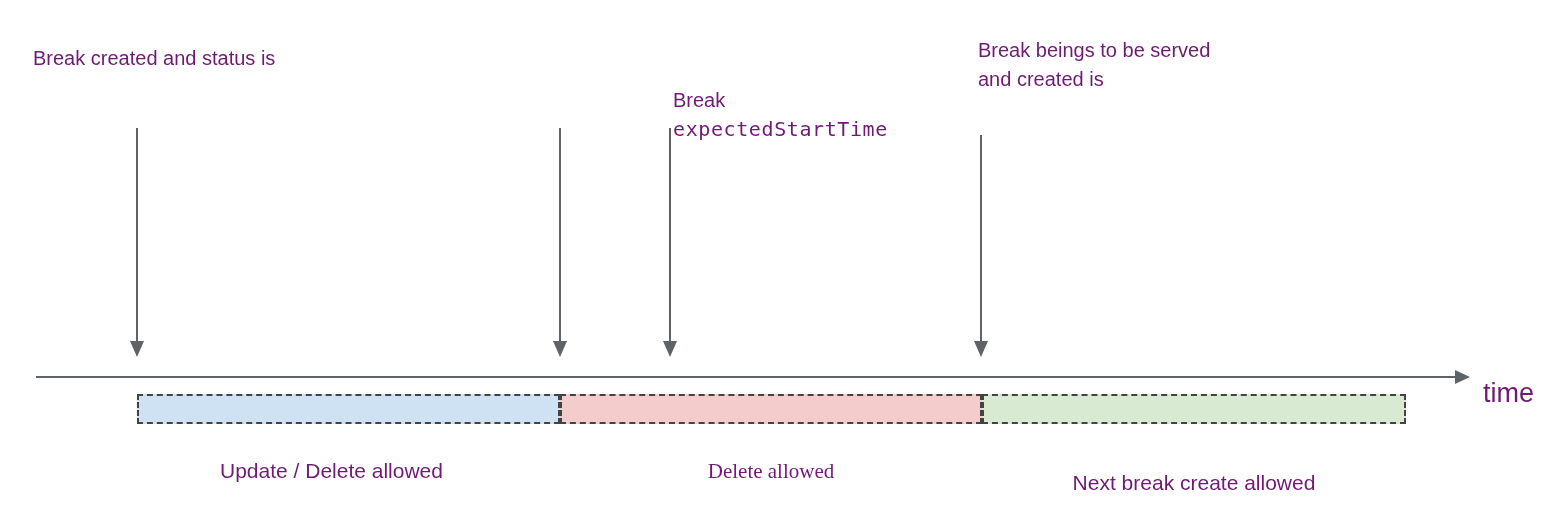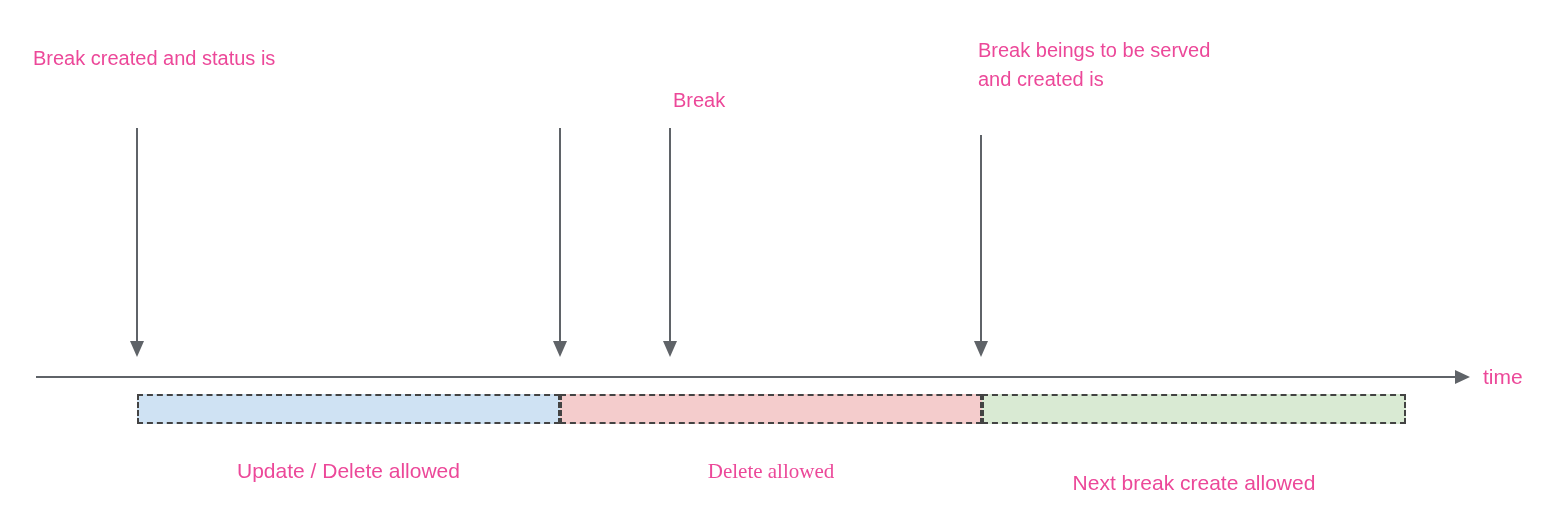--- a/index.html
+++ b/index.html
@@ -6,21 +6,21 @@
     margin: 0;
     padding: 0;
     background: #ffffff;
   }
   .canvas {
     position: relative;
     width: 1558px;
     height: 520px;
     background: #ffffff;
     font-family: "Liberation Sans", sans-serif;
-    color: #ec4899;
+    color: #701a75;
     overflow: hidden;
   }
   
   .annotation {
     position: absolute;
     font-size: 20px;
     line-height: 29px;
     white-space: nowrap;
   }
   .annotation .mono {
@@ -71,22 +71,22 @@
     top: 370px;
     width: 0;
     height: 0;
     border-left: 15px solid #5f6368;
     border-top: 7px solid transparent;
     border-bottom: 7px solid transparent;
   }
   .axis-label {
     position: absolute;
     left: 1483px;
-    top: 365px;
-    font-size: 21px;
+    top: 378px;
+    font-size: 27px;
     white-space: nowrap;
   }
 
   
   .segment {
     position: absolute;
     top: 394px;
     height: 26px;
     border: 2px dashed #434343;
     box-sizing: content-box;
@@ -96,34 +96,35 @@
   #seg-3 { left: 982px; width: 420px; }
 
   
   .seg-label {
     position: absolute;
     top: 459px;
     font-size: 21px;
     text-align: center;
     white-space: nowrap;
   }
-  #seg-label-1 { left: 137px; width: 423px; text-align: center; }
+  #seg-label-1 { left: 120px; width: 423px; text-align: center; }
   #seg-label-2 { left: 560px; width: 422px; font-family: Liberation Serif, serif; }
   #seg-label-3 { left: 982px; width: 424px; margin-top: 12px; }
 </style>
 </head>
 <body>
 
 <div class="canvas">
 
   <div class="annotation" id="ann-1">
     <div>Break created and status is</div>
   </div>
   <div class="annotation" id="ann-3">
     <div>Break</div>
+    <div class="mono">expectedStartTime</div>
   </div>
   <div class="annotation" id="ann-4">
     <div>Break beings to be served</div>
     <div>and created is</div>
   </div>
 
   <div class="v-arrow" id="arrow-1">
     <div class="head"></div>
   </div>
   <div class="v-arrow" id="arrow-2">

